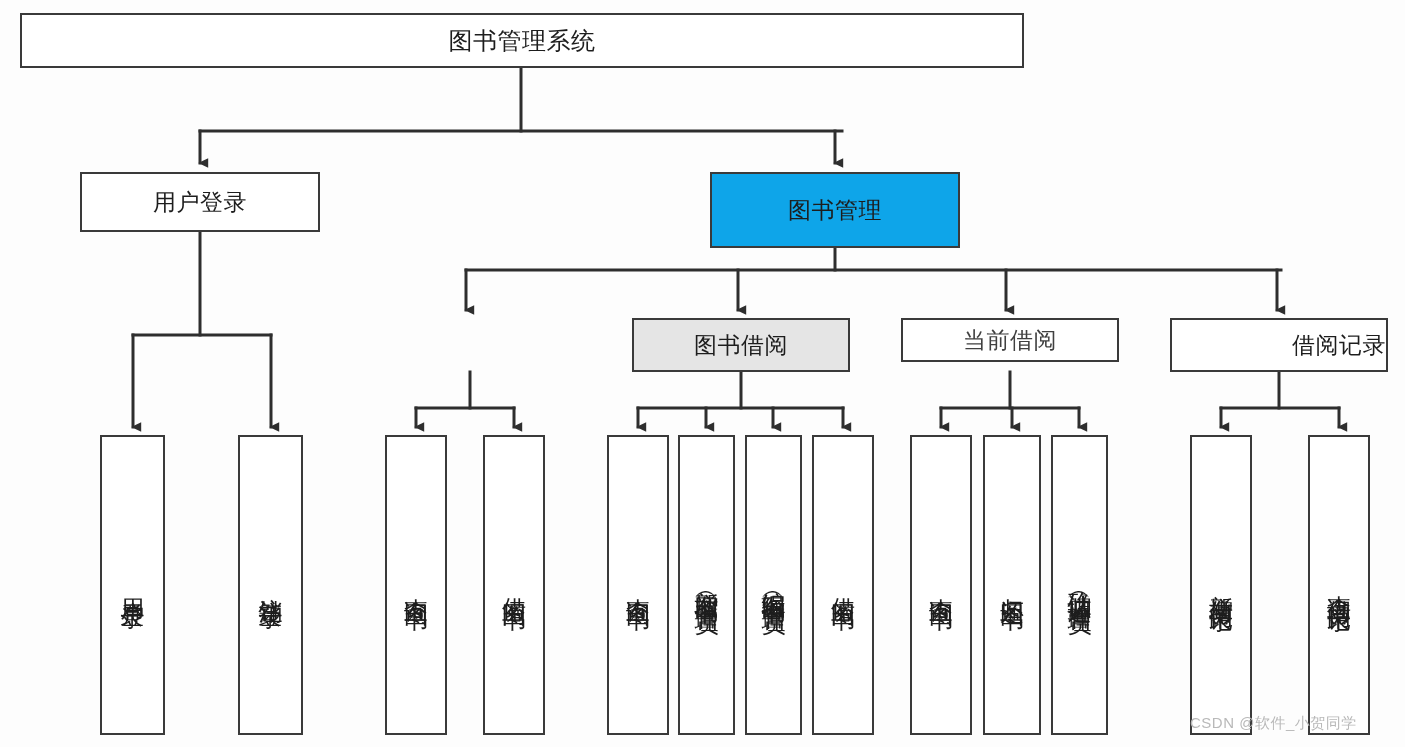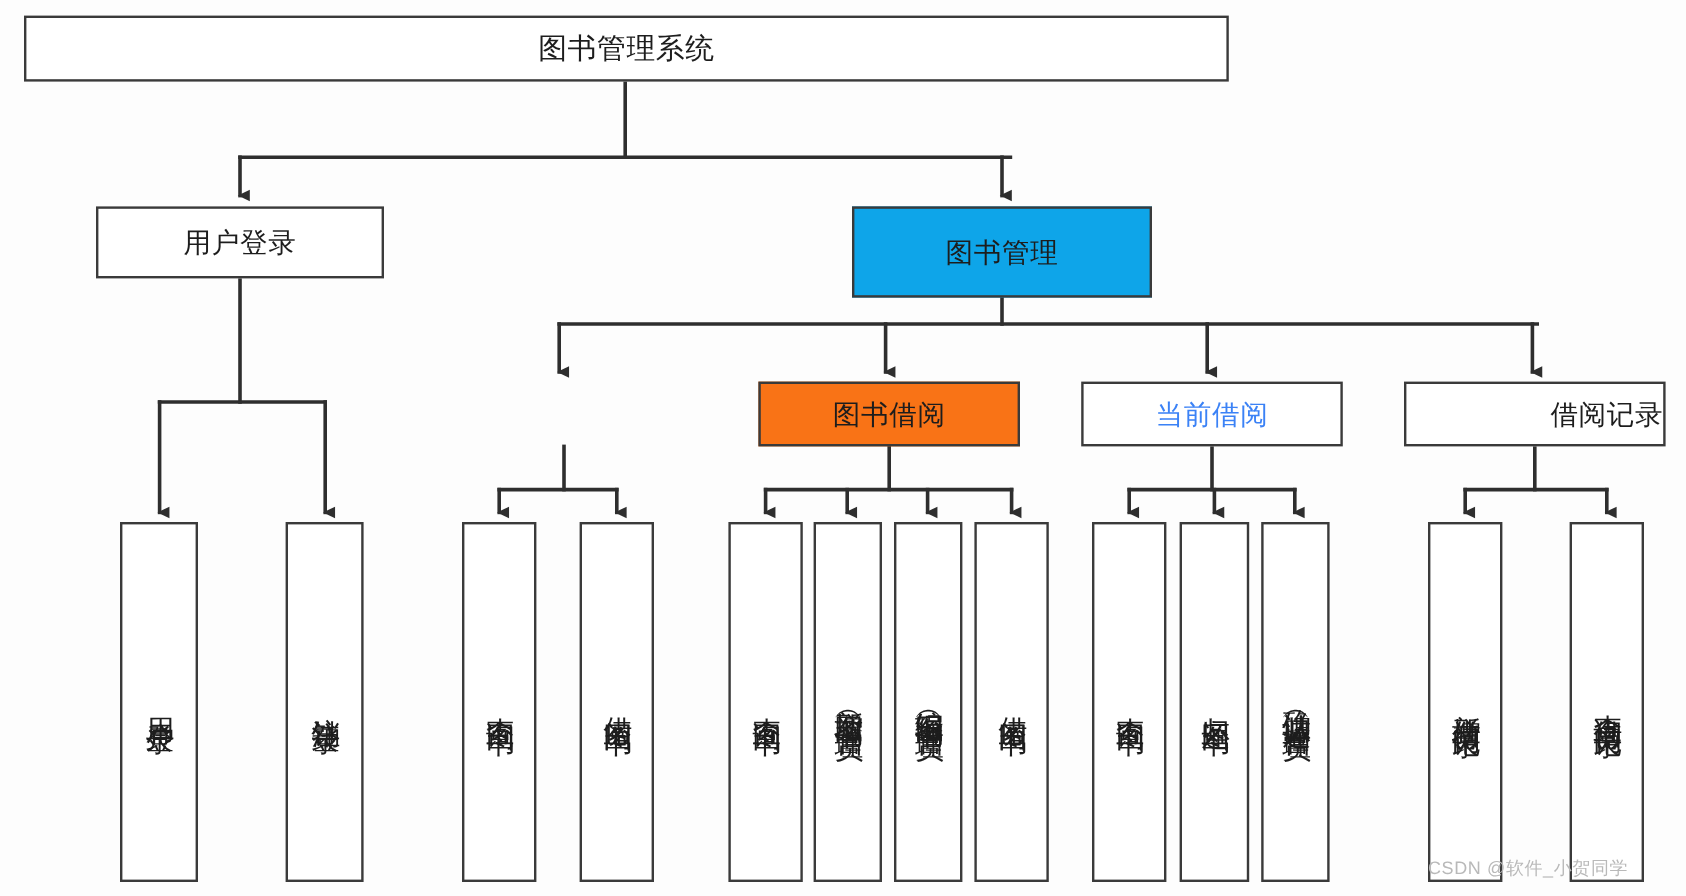--- a/index.html
+++ b/index.html
@@ -130,24 +130,24 @@
     <span class="node-label">图书管理系统</span>
   </div>
 
   <div class="node horiz" style="left: 80px; top: 172px; width: 240px; height: 60px; border-color: rgb(58, 58, 58); background: rgb(255, 255, 255); color: rgb(29, 29, 29);">
     <span class="node-label">用户登录</span>
   </div>
   <div class="node horiz" style="left: 710px; top: 172px; width: 250px; height: 76px; border-color: rgb(58, 58, 58); background: #0ea5e9; color: rgb(29, 29, 29);">
     <span class="node-label">图书管理</span>
   </div>
 
-  <div class="node horiz" style="left: 632px; top: 318px; width: 218px; height: 54px; border-color: rgb(58, 58, 58); background: #f97316; color: rgb(29, 29, 29);">
+  <div class="node horiz" style="left: 632px; top: 318px; width: 218px; height: 54px; border-color: rgb(58, 58, 58); background: #e5e5e5; color: rgb(29, 29, 29);">
     <span class="node-label">图书借阅</span>
   </div>
-  <div class="node horiz" style="left: 901px; top: 318px; width: 218px; height: 54px; border-color: rgb(58, 58, 58); background: rgb(255, 255, 255); color: #3b82f6;">
+  <div class="node horiz" style="left: 901px; top: 318px; width: 218px; height: 44px; border-color: rgb(58, 58, 58); background: rgb(255, 255, 255); color: #404040;">
     <span class="node-label">当前借阅</span>
   </div>
   <div class="node horiz" style="left: 1170px; top: 318px; width: 218px; height: 54px; border-color: rgb(58, 58, 58); background: rgb(255, 255, 255); color: rgb(29, 29, 29); justify-content: flex-end;">
     <span class="node-label">借阅记录</span>
   </div>
 
   <div class="node vert" style="left: 100px; top: 435px; width: 65px; height: 300px; border-color: rgb(58, 58, 58); background: rgb(255, 255, 255); color: rgb(29, 29, 29);">
     <span class="node-label">用户登录</span>
   </div>
   <div class="node vert" style="left: 238px; top: 435px; width: 65px; height: 300px; border-color: rgb(58, 58, 58); background: rgb(255, 255, 255); color: rgb(29, 29, 29);">

